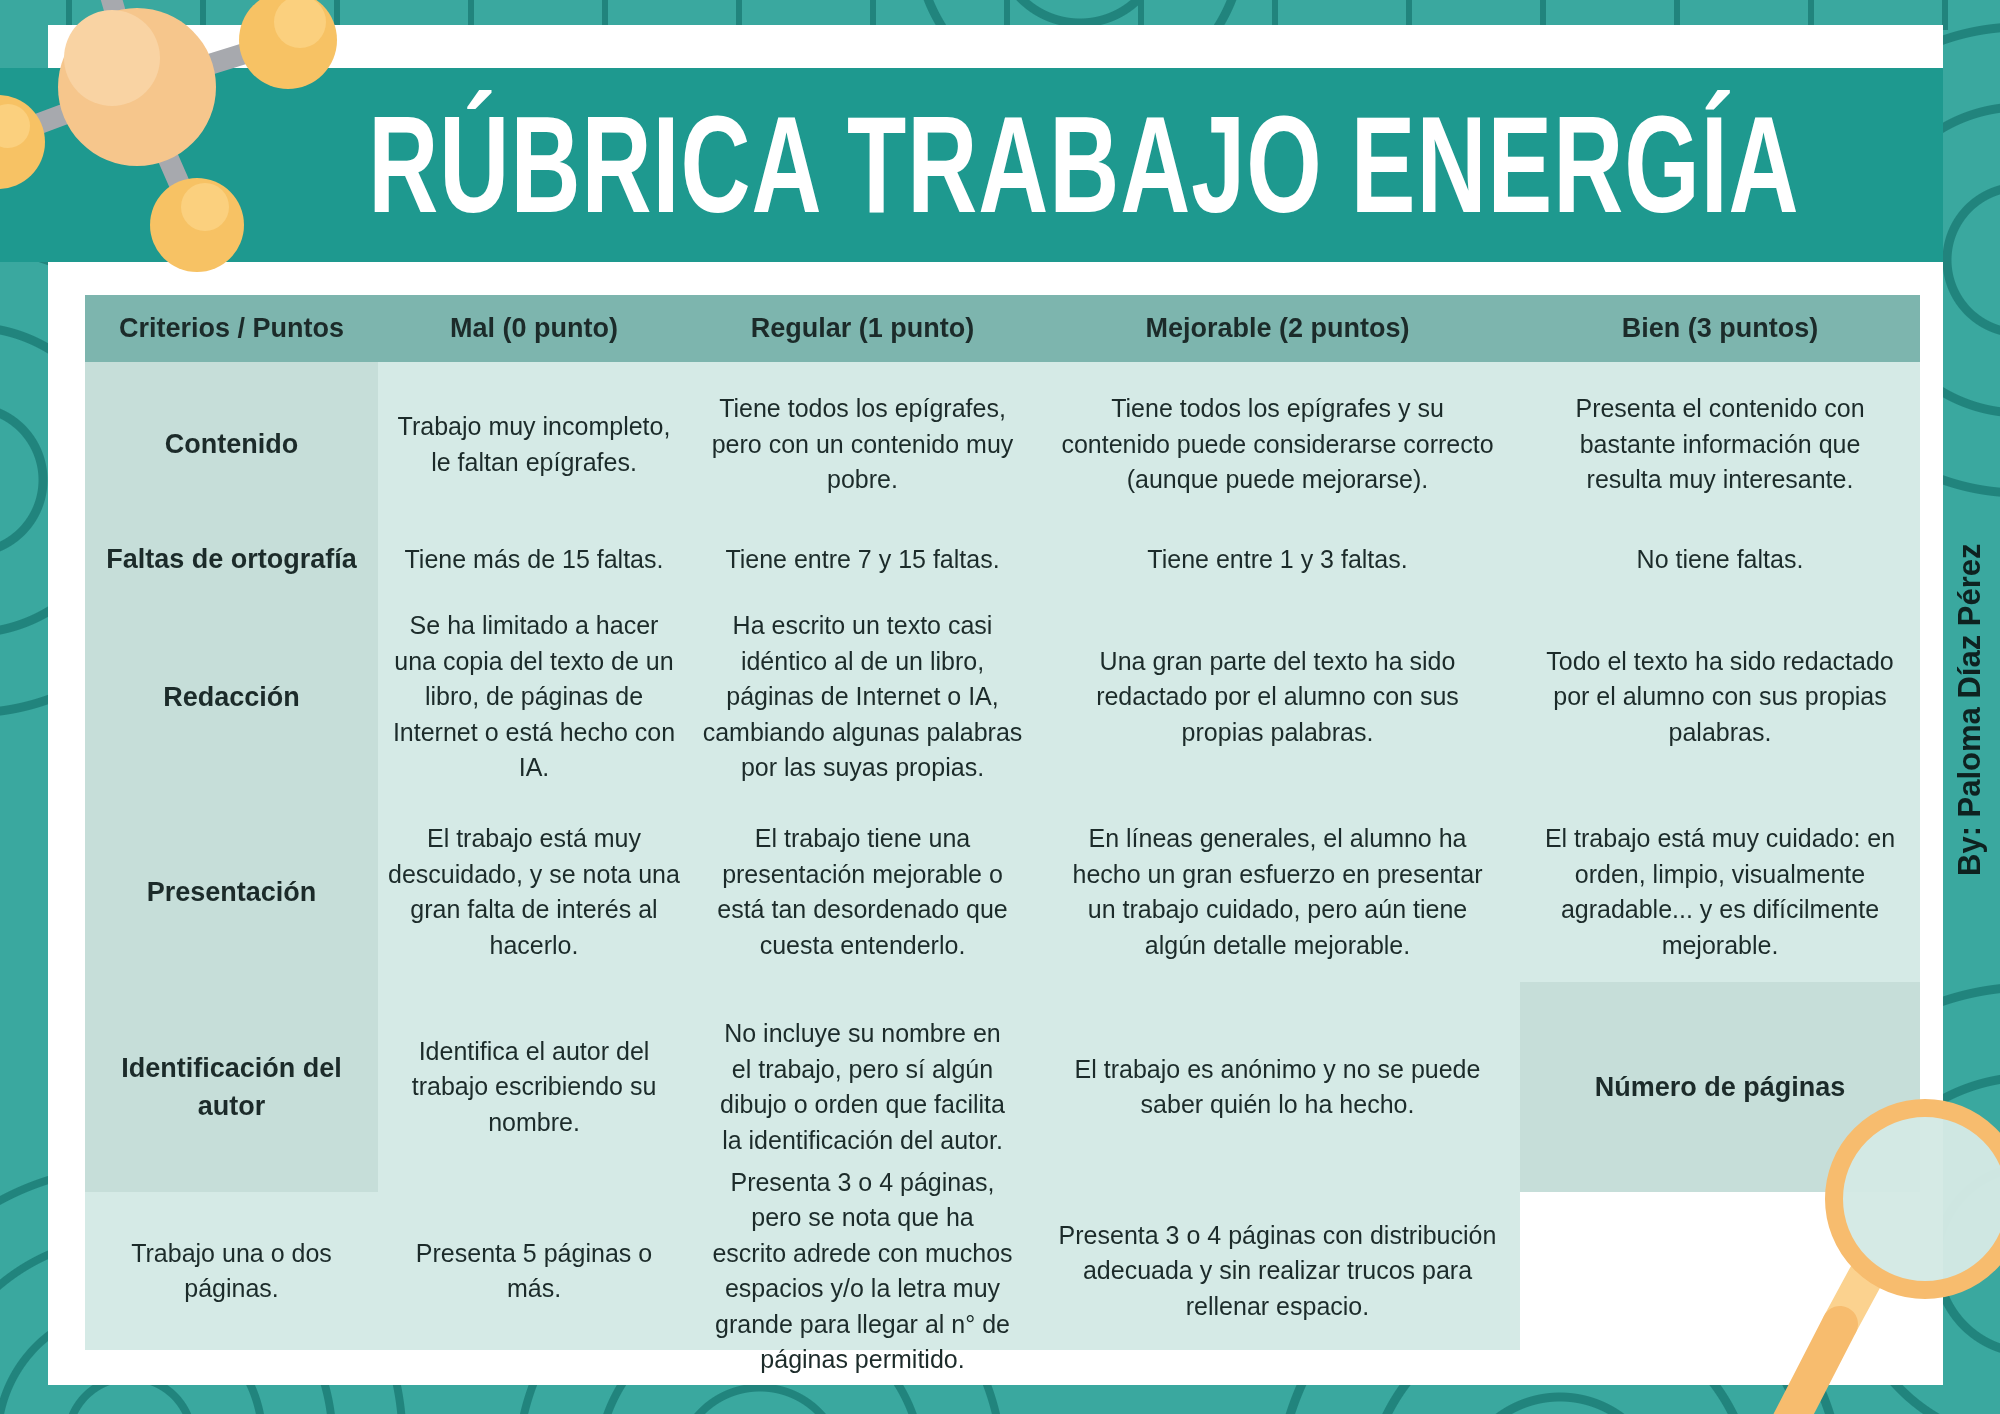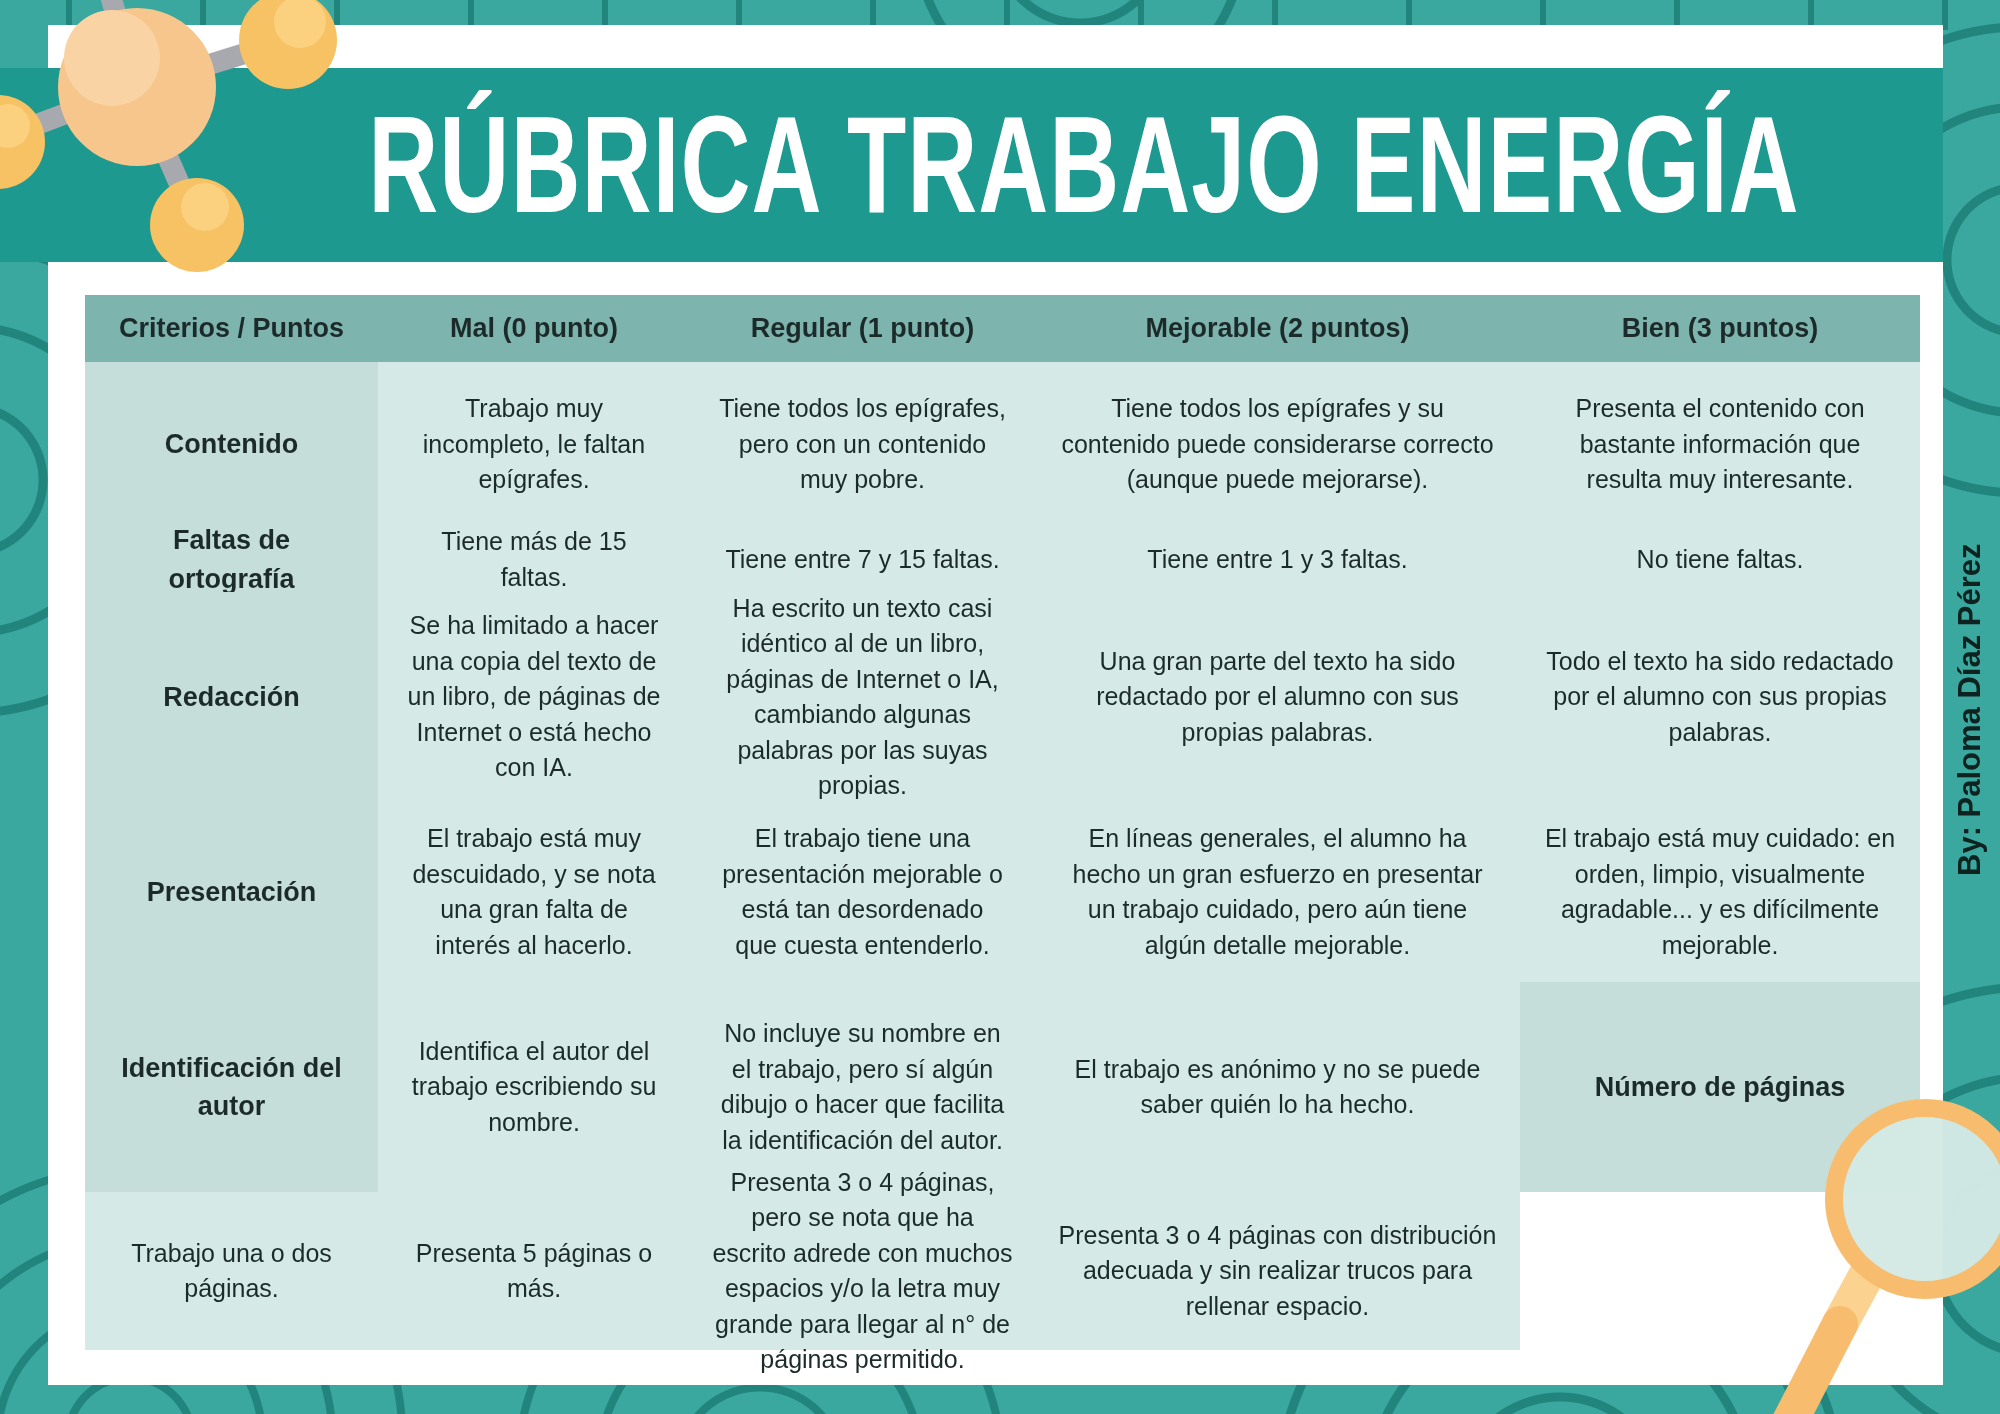--- a/index.html
+++ b/index.html
@@ -30,21 +30,21 @@
     transform:scaleY(1.42);transform-origin:center;white-space:nowrap;
   }
   .rubric{
     position:absolute;left:85px;top:295px;width:1835px;
     display:grid;
     grid-template-columns:293px 312px 345px 485px 400px;
     grid-template-rows:67px 165px 65px 210px 180px 210px 158px;
   }
   .rubric > div{
     display:flex;align-items:center;justify-content:center;text-align:center;
-    box-sizing:border-box;padding:4px 28px;color:var(--text_dark,#1c2b2a);line-height:1.42;
+    box-sizing:border-box;padding:4px 10px;color:var(--text_dark,#1c2b2a);line-height:1.42;
   }
   .hcell{background:var(--header_bg,#7db5ae);font-weight:bold;font-size:27px;color:#14221f;}
   .crit{background:var(--criteria_bg,#c6ded9);font-weight:bold;font-size:27px;}
   .cell{background:var(--cell_bg,#d5eae6);font-size:25px;}
   .cell.wide{padding:20px 22px;}
   .author{
     position:absolute;right:8px;top:500px;height:420px;width:44px;
     display:flex;align-items:center;justify-content:center;
     writing-mode:vertical-rl;transform:rotate(180deg);
     font-size:31px;font-weight:bold;color:#0e2220;white-space:nowrap;
@@ -106,21 +106,21 @@
     <div class="cell wide">Todo el texto ha sido redactado por el alumno con sus propias palabras.</div>
 
     <div class="crit">Presentación</div>
     <div class="cell">El trabajo está muy descuidado, y se nota una gran falta de interés al hacerlo.</div>
     <div class="cell">El trabajo tiene una presentación mejorable o está tan desordenado que cuesta entenderlo.</div>
     <div class="cell wide">En líneas generales, el alumno ha hecho un gran esfuerzo en presentar un trabajo cuidado, pero aún tiene algún detalle mejorable.</div>
     <div class="cell wide">El trabajo está muy cuidado: en orden, limpio, visualmente agradable... y es difícilmente mejorable.</div>
 
     <div class="crit">Identificación del autor</div>
     <div class="cell">Identifica el autor del trabajo escribiendo su nombre.</div>
-    <div class="cell wide">No incluye su nombre en el trabajo, pero sí algún dibujo o hacer que facilita la identificación del autor.</div>
+    <div class="cell wide">No incluye su nombre en el trabajo, pero sí algún dibujo o orden que facilita la identificación del autor.</div>
     <div class="cell wide">El trabajo es anónimo y no se puede saber quién lo ha hecho.</div>
 
     <div class="crit">Número de páginas</div>
     <div class="cell">Trabajo una o dos páginas.</div>
     <div class="cell">Presenta 5 páginas o más.</div>
     <div class="cell wide">Presenta 3 o 4 páginas, pero se nota que ha escrito adrede con muchos espacios y/o la letra muy grande para llegar al n° de páginas permitido.</div>
     <div class="cell wide">Presenta 3 o 4 páginas con distribución adecuada y sin realizar trucos para rellenar espacio.</div>
   </div>
 
   <div class="author">By: Paloma Díaz Pérez</div>

